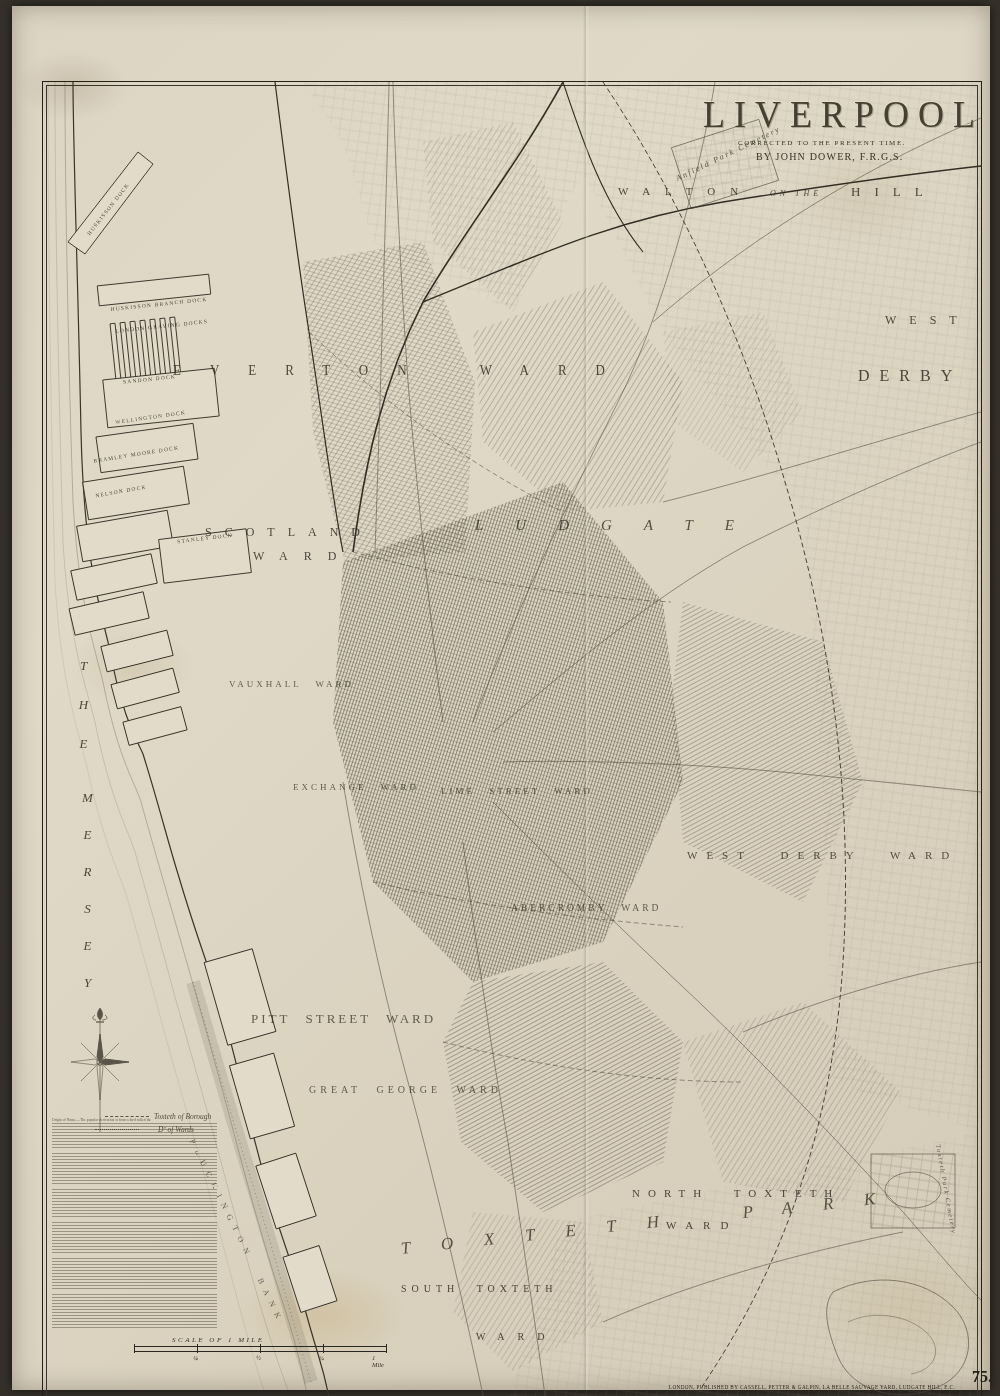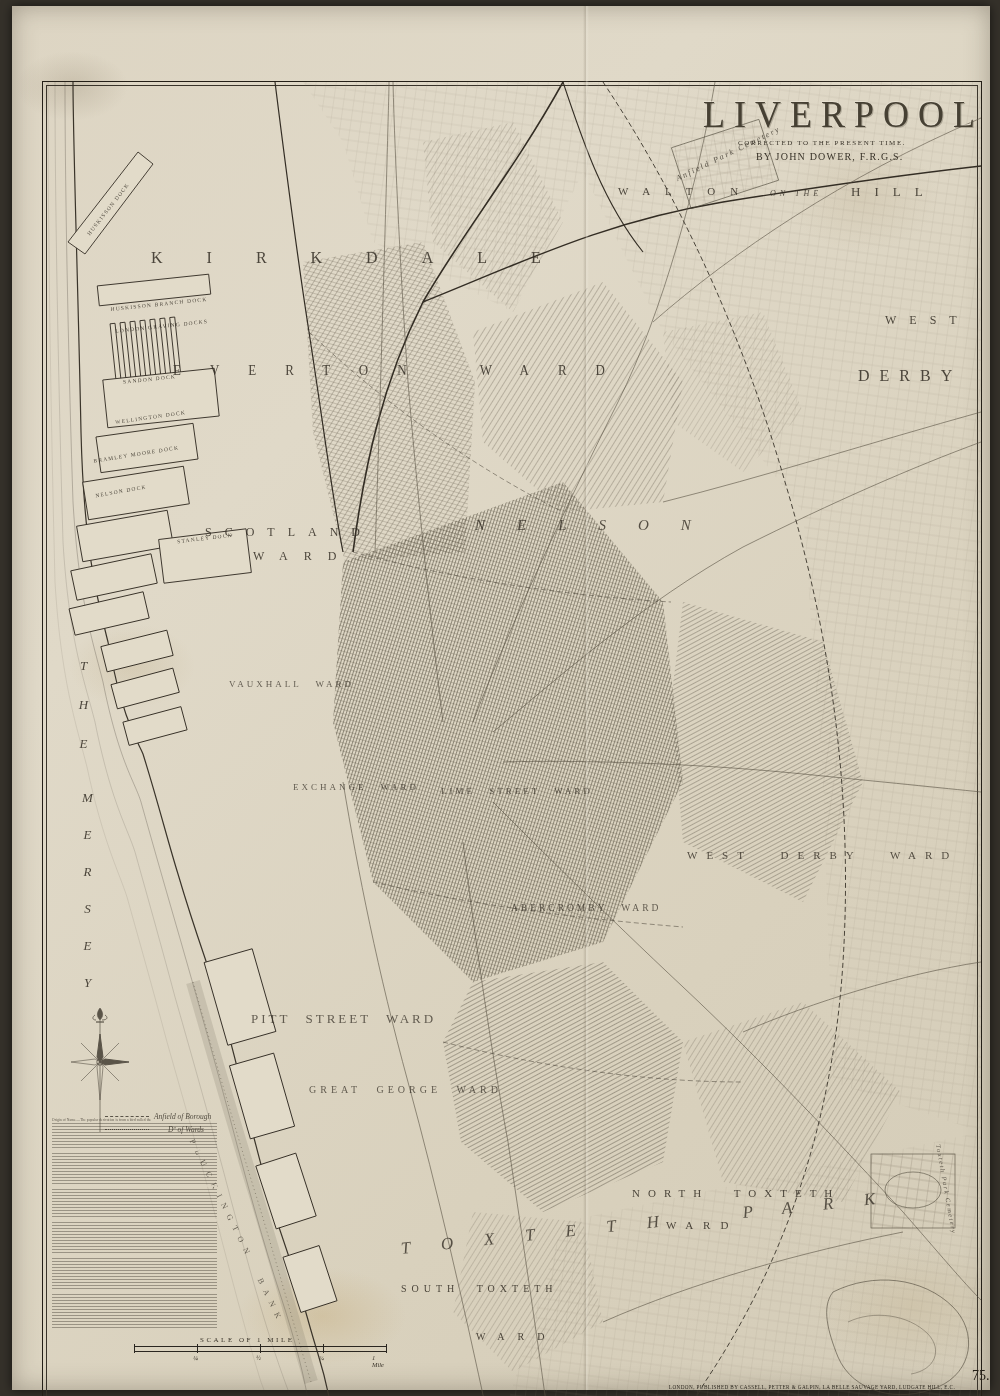--- a/index.html
+++ b/index.html
@@ -55,28 +55,28 @@
   .legend-dash{width:44px;border-top:1px dashed #3a342a;opacity:.8;}
   .legend-txt{font-style:italic;font-size:7.5px;color:#3a342a;opacity:.85;}
   
   #statsblock{position:absolute;left:40px;top:1112px;width:167px;height:216px;}
   #stats-lead{font-size:3.5px;letter-spacing:.1px;color:#3a342a;opacity:.8;white-space:normal;line-height:1.2;}
   .pseudolines{position:relative;width:165px;margin-top:1px;
     background:repeating-linear-gradient(to bottom, rgba(55,49,40,.5) 0 1px, rgba(55,49,40,0) 1px 3px);}
   .pgap{position:absolute;left:0;width:165px;height:2px;background:#dcd4c2;}
   
   #scale{position:absolute;left:122px;top:1330px;width:253px;}
-  #scale-caption{font-size:7px;letter-spacing:2.5px;color:#3a342a;margin-left:66px;margin-bottom:2px;}
+  #scale-caption{font-size:7px;letter-spacing:2.5px;font-style:italic;color:#3a342a;margin-left:38px;margin-bottom:2px;}
   #scale-bar{position:relative;height:4px;border-top:1px solid #2a2620;border-bottom:0.6px solid #2a2620;}
   .tick{position:absolute;top:-3px;width:1px;height:9px;background:#2a2620;}
   .scale-lab{position:absolute;top:7px;font-size:6.5px;font-style:italic;color:#3a342a;}
   
   #imprint{position:absolute;left:610px;top:1378px;width:380px;text-align:center;
     font-size:5.2px;letter-spacing:.4px;color:#2f2a22;}
-  #plate{position:absolute;left:960px;top:1362px;font-size:14px;font-weight:normal;color:#241f17;}
+  #plate{position:absolute;left:960px;top:1362px;font-size:16px;font-weight:bold;color:#241f17;}
 </style>
 </head>
 <body>
 
 <div id="paper">
 
   <div id="frame">
     <div class="inner-rule"></div>
 
     <svg width="938" height="1336" viewBox="0 0 938 1336">
@@ -204,31 +204,30 @@
     <div class="lbl" id="title-main" style="left:660px;top:14px;">LIVERPOOL</div>
     <div class="lbl" id="title-sub" style="left:695px;top:58px;">CORRECTED TO THE PRESENT TIME.</div>
     <div class="lbl" id="title-author" style="left:713px;top:70px;">BY JOHN DOWER, F.R.G.S.</div>
 
     <div class="lbl" style="left:575px;top:104px;font-size:11px;letter-spacing:15px;opacity:.85;">WALTON</div>
     <div class="lbl" style="left:727px;top:108px;font-size:8px;letter-spacing:4px;opacity:.8;font-style:italic;">ON THE</div>
     <div class="lbl" style="left:808px;top:103px;font-size:13px;letter-spacing:14px;opacity:.85;">HILL</div>
 
     <div class="lbl ital" style="left:628px;top:68px;font-size:8px;letter-spacing:2px;transform:rotate(-26deg);opacity:.8;">Anfield Park Cemetery</div>
 
-    <div class="lbl" style="left:108px;top:168px;font-size:16px;letter-spacing:44px;opacity:.85;">KIRKDALE</div>
 
     <div class="lbl" style="left:842px;top:232px;font-size:12px;letter-spacing:13px;opacity:.85;">WEST</div>
     <div class="lbl" style="left:815px;top:286px;font-size:16px;letter-spacing:10px;opacity:.85;">DERBY</div>
 
     <div class="lbl district" style="left:130px;top:282px;letter-spacing:29px;word-spacing:12px;">EVERTON WARD</div>
 
     <div class="lbl" style="left:162px;top:444px;font-size:12px;letter-spacing:13px;opacity:.85;">SCOTLAND</div>
     <div class="lbl" style="left:210px;top:468px;font-size:12px;letter-spacing:16px;opacity:.85;">WARD</div>
 
-    <div class="lbl ital" style="left:432px;top:436px;font-size:15px;letter-spacing:32px;opacity:.8;">NELSON</div>
+    <div class="lbl ital" style="left:432px;top:436px;font-size:15px;letter-spacing:32px;opacity:.8;">LUDGATE</div>
 
     <div class="lbl small-ward" style="left:186px;top:598px;">VAUXHALL WARD</div>
     <div class="lbl small-ward" style="left:250px;top:701px;">EXCHANGE WARD</div>
     <div class="lbl small-ward" style="left:398px;top:705px;">LIME STREET WARD</div>
     <div class="lbl small-ward" style="left:468px;top:822px;font-size:9.5px;">ABERCROMBY WARD</div>
     <div class="lbl" style="left:644px;top:768px;font-size:11px;letter-spacing:9px;word-spacing:16px;opacity:.8;">WEST DERBY WARD</div>
     <div class="lbl small-ward" style="left:208px;top:930px;font-size:13px;">PITT STREET WARD</div>
     <div class="lbl small-ward" style="left:266px;top:1003px;font-size:10px;letter-spacing:4px;">GREAT GEORGE WARD</div>
 
     <div class="lbl" style="left:589px;top:1106px;font-size:11px;letter-spacing:8px;word-spacing:14px;opacity:.85;">NORTH TOXTETH</div>
@@ -267,23 +266,23 @@
         <circle cx="43" cy="60" r="3.2" fill="none" stroke-width="0.8"></circle>
 
         <path d="M43,6 C40,10 39,14 43,18 C47,14 46,10 43,6 Z" stroke-width="0.6"></path>
         <path d="M38,13 C35,15 35,18 39,18 M48,13 C51,15 51,18 45,18" fill="none" stroke-width="0.8"></path>
         <line x1="39" y1="20" x2="47" y2="20" stroke-width="1.2"></line>
       </g>
     </svg>
 
     <div class="legend-row" style="left:62px;top:1030px;">
       <span class="legend-dash"></span>
-      <span class="legend-txt">Anfield of Borough</span>
+      <span class="legend-txt">Toxteth of Borough</span>
     </div>
-    <div class="legend-row" style="left:62px;top:1043px;">
+    <div class="legend-row" style="left:52px;top:1043px;">
       <span class="legend-dash" style="border-top-style:dotted;"></span>
       <span class="legend-txt" style="margin-left:14px;">Dº of Wards</span>
     </div>
   </div>
 
   <div id="statsblock">
     <div id="stats-lead">Origin of Name.—The popular derivation is from a bird called the</div>
     <div class="pseudolines" style="height:206px;opacity:.8;">
       <div class="pgap" style="top:26px;"></div>
       <div class="pgap" style="top:62px;"></div>

